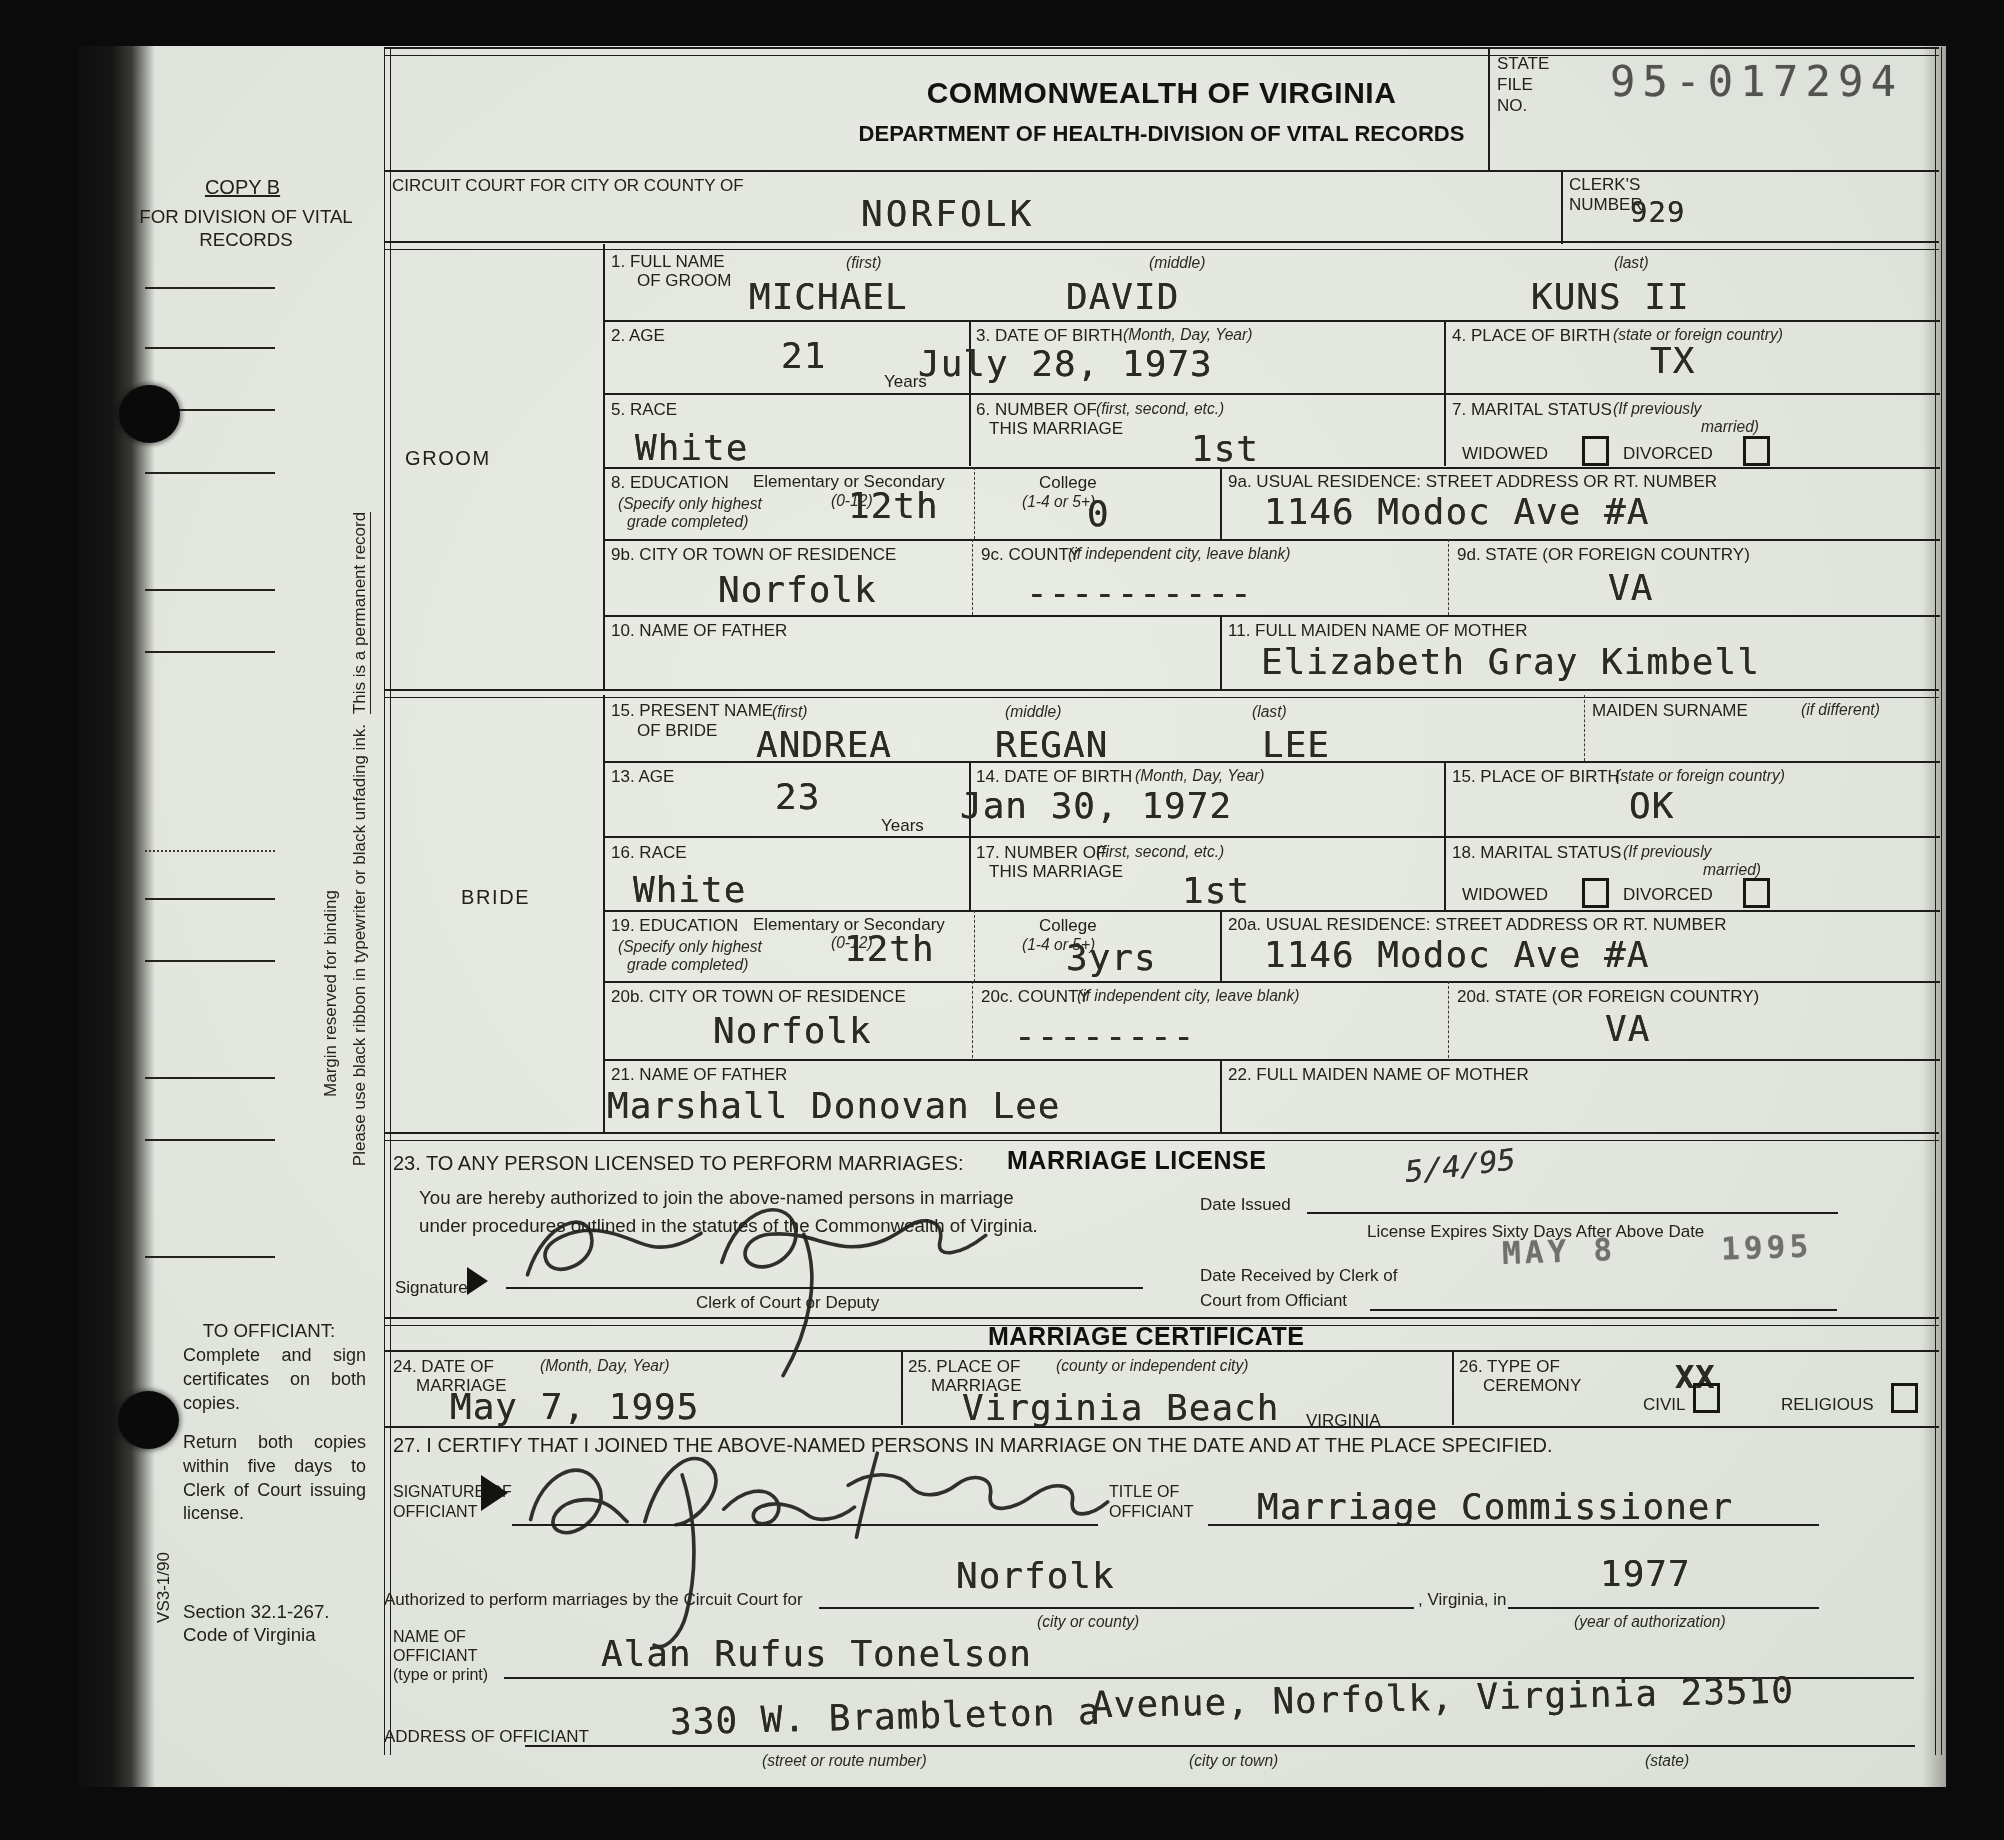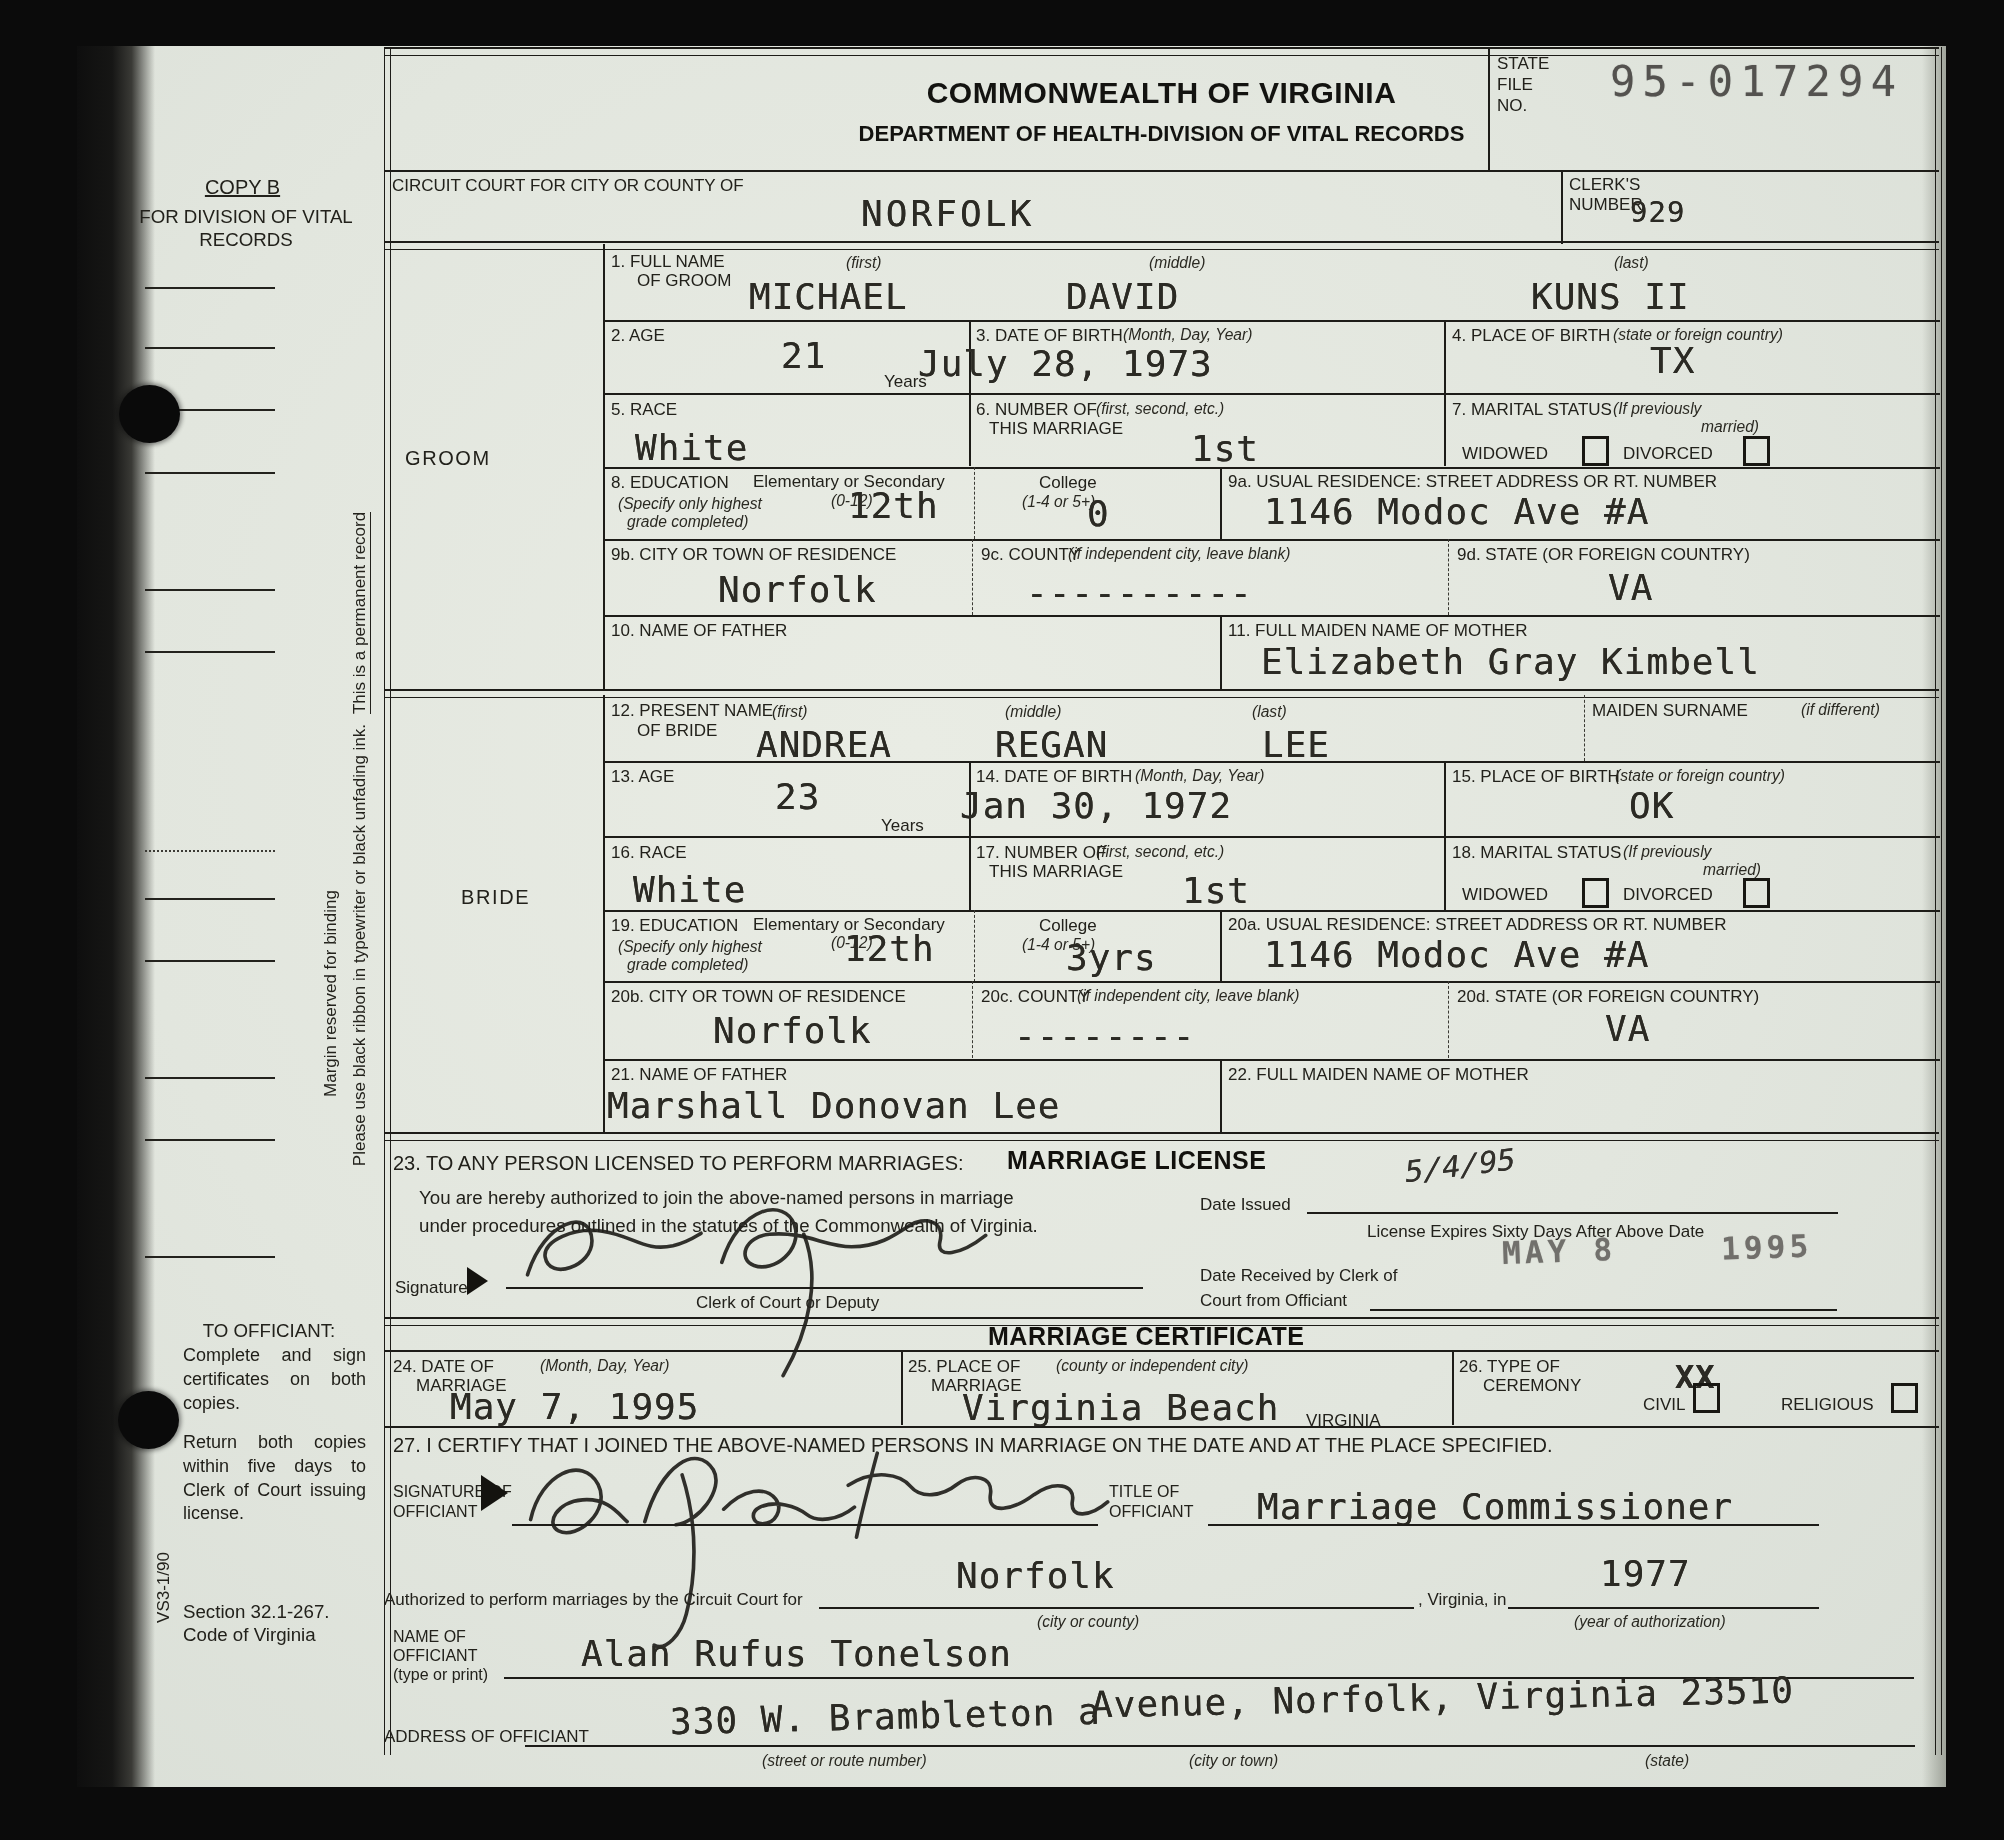--- a/index.html
+++ b/index.html
@@ -176,21 +176,21 @@
   <div class="hline" style="left:526px;top:569px;width:1337px;"></div>
   <div class="vline" style="left:1143px;top:569px;height:74px;"></div>
   <div class="L" style="left:534px;top:575px;">10. NAME OF FATHER</div>
   <div class="L" style="left:1151px;top:575px;">11. FULL MAIDEN NAME OF MOTHER</div>
   <div class="t" style="left:1184px;top:598px;">Elizabeth Gray Kimbell</div>
 
   <div class="hdouble" style="left:307px;top:643px;width:1555px;"></div>
   <div class="vline" style="left:526px;top:649px;height:439px;"></div>
   <div class="L38" style="left:336px;top:840px;letter-spacing:1.6px;margin-left:48px;">BRIDE</div>
 
-  <div class="L" style="left:534px;top:655px;">12. PRESENT NAME</div>
+  <div class="L" style="left:534px;top:655px;">15. PRESENT NAME</div>
   <div class="L" style="left:560px;top:675px;">OF BRIDE</div>
   <div class="cap" style="left:695px;top:657px;">(first)</div>
   <div class="cap" style="left:928px;top:657px;">(middle)</div>
   <div class="cap" style="left:1175px;top:657px;">(last)</div>
   <div class="t" style="left:679px;top:681px;">ANDREA</div>
   <div class="t" style="left:918px;top:681px;">REGAN</div>
   <div class="t" style="left:1185px;top:681px;">LEE</div>
   <div class="dashv" style="left:1507px;top:649px;height:66px;"></div>
   <div class="L" style="left:1515px;top:655px;">MAIDEN SURNAME</div>
   <div class="cap" style="left:1724px;top:655px;">(if different)</div>
@@ -331,21 +331,21 @@
   <div class="L" style="left:307px;top:1544px;">Authorized to perform marriages by the Circuit Court for</div>
   <div class="hline4" style="left:742px;top:1561px;width:595px;"></div>
   <div class="L" style="left:1341px;top:1544px;">, Virginia, in</div>
   <div class="hline4" style="left:1431px;top:1561px;width:311px;"></div>
   <div class="cap" style="left:960px;top:1567px;">(city or county)</div>
   <div class="cap" style="left:1497px;top:1567px;">(year of authorization)</div>
 
   <div class="L" style="left:316px;top:1582px;font-size:16px;">NAME OF</div>
   <div class="L" style="left:316px;top:1601px;font-size:16px;">OFFICIANT</div>
   <div class="L" style="left:316px;top:1620px;font-size:16px;">(type or print)</div>
-  <div class="t" style="left:504px;top:1590px;">Alan Rufus Tonelson</div>
+  <div class="t" style="left:524px;top:1590px;">Alan Rufus Tonelson</div>
   <div class="hline4" style="left:427px;top:1631px;width:1410px;"></div>
 
   <div class="t" style="left:1014px;top:1634px;transform:rotate(-1.2deg);">Avenue, Norfolk, Virginia 23510</div>
   <div class="t" style="left:593px;top:1653px;transform:rotate(-1.4deg);">330 W. Brambleton a</div>
   <div class="L" style="left:307px;top:1681px;">ADDRESS OF OFFICIANT</div>
   <div class="hline4" style="left:448px;top:1699px;width:1390px;"></div>
   <div class="cap" style="left:685px;top:1706px;">(street or route number)</div>
   <div class="cap" style="left:1112px;top:1706px;">(city or town)</div>
   <div class="cap" style="left:1568px;top:1706px;">(state)</div>
 

